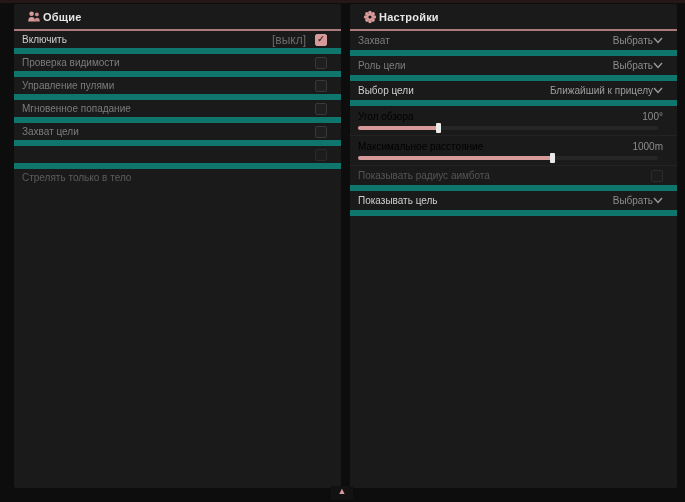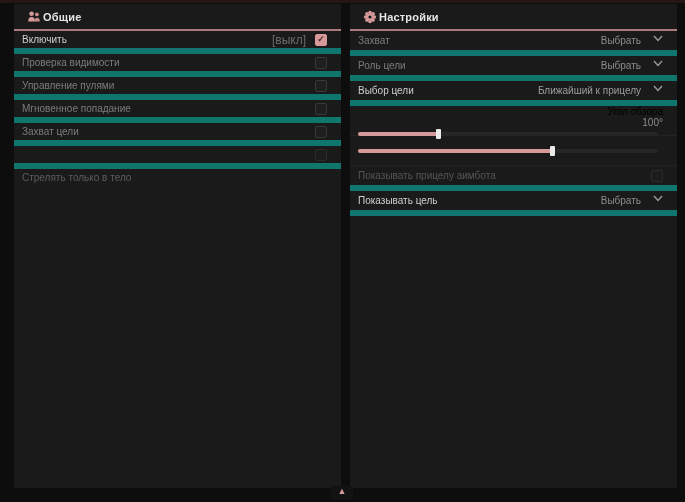--- a/index.html
+++ b/index.html
@@ -40,29 +40,29 @@
   .keybind { color:#6b6b6b; font-size:12px; cursor:pointer; }
   .checkbox {
     width:12px; height:12px; border-radius:2px;
     background:#1f1f1f; border:1px solid #383838;
     display:flex; align-items:center; justify-content:center;
     cursor:pointer; flex:0 0 auto;
   }
   .checkbox.checked { background:#d79a9a; border-color:#d79a9a; }
   .checkbox.checked::after { content:"✓"; color:#4d2727; font-size:9px; font-weight:bold; line-height:1; }
   .checkbox.dim { border-color:#2b2b2b; background:#1c1c1c; }
-  .dropdown { display:flex; align-items:flex-start; gap:12px; cursor:pointer; }
+  .dropdown { display:flex; align-items:center; gap:0; cursor:pointer; }
   .dropdown .val { color:#8d8d8d; }
   .dropdown .val.lighter { color:#9d9d9d; }
   .chev { display:inline-flex; width:10px; height:7px; }
   .slider-row {
     height:30px; display:flex; flex-direction:column; justify-content:center;
     gap:4px; padding:0 14px 0 8px; border-bottom:1px solid #232323;
   }
-  .slider-head { display:flex; align-items:flex-end; justify-content:space-between;flex-direction:column; }
+  .slider-head { display:flex; align-items:center; justify-content:space-between; }
   .slider-head .val { color:#8d8d8d; }
   .slider-track {
     position:relative; height:4px; border-radius:2px; background:#262626;
     margin-right:5px; cursor:pointer;
   }
   .slider-fill {
     position:relative; height:4px; border-radius:2px; background:#d79a9a;
   }
   .slider-handle {
     position:absolute; right:-2px; top:-3px; width:5px; height:10px;
@@ -190,29 +190,33 @@
       <span class="val">100°</span>
     </div>
     <div class="slider-track">
       <div class="slider-fill" style="width: 27%;">
         <div class="slider-handle"></div>
       </div>
     </div>
   </div>
 
   <div class="slider-row">
+    <div class="slider-head">
+      <span class="lbl bright">Максимальное расстояние</span>
+      <span class="val">1000m</span>
+    </div>
     <div class="slider-track">
       <div class="slider-fill" style="width: 65%;">
         <div class="slider-handle"></div>
       </div>
     </div>
   </div>
 
   <div class="row">
-    <span class="lbl disabled">Показывать прицелу аимбота</span>
+    <span class="lbl disabled">Показывать радиус аимбота</span>
     <span class="checkbox dim"></span>
   </div>
 
   <div class="row">
     <span class="lbl bright">Показывать цель</span>
     <span class="dropdown">
       <span class="val">Выбрать</span>
       <span class="chev">
         <svg viewBox="0 0 10 7" width="10" height="7">
             <path d="M1 1 L5 5.4 L9 1" fill="none" stroke="#9a9a9a" stroke-width="1.4"></path>

